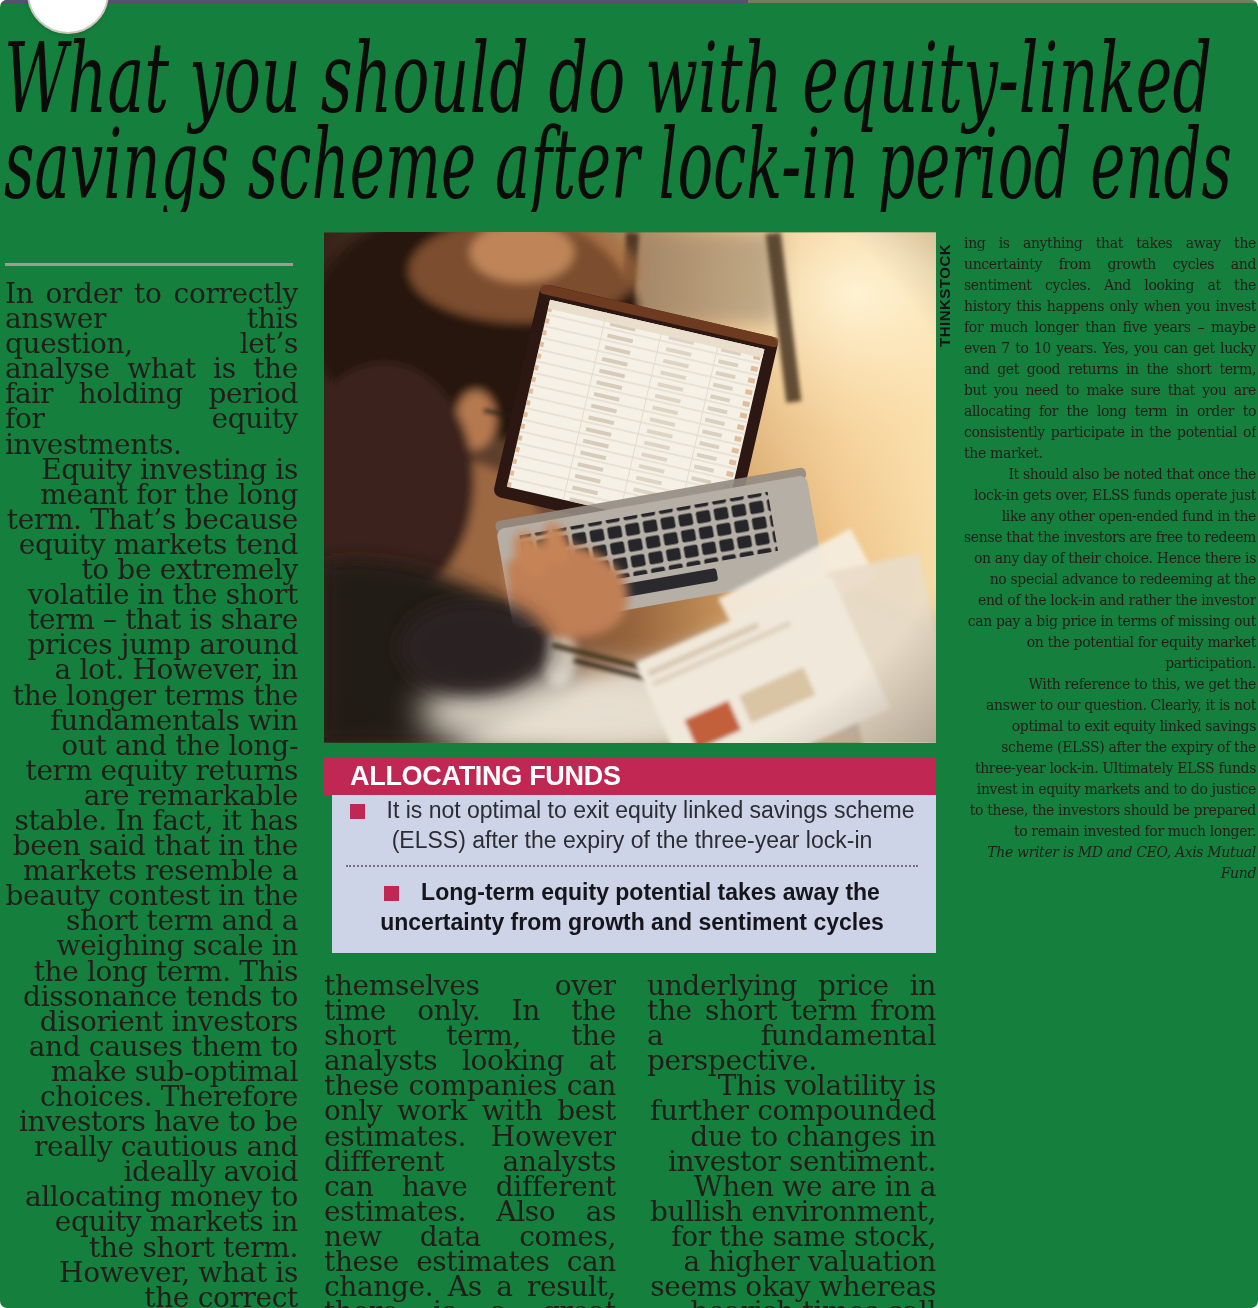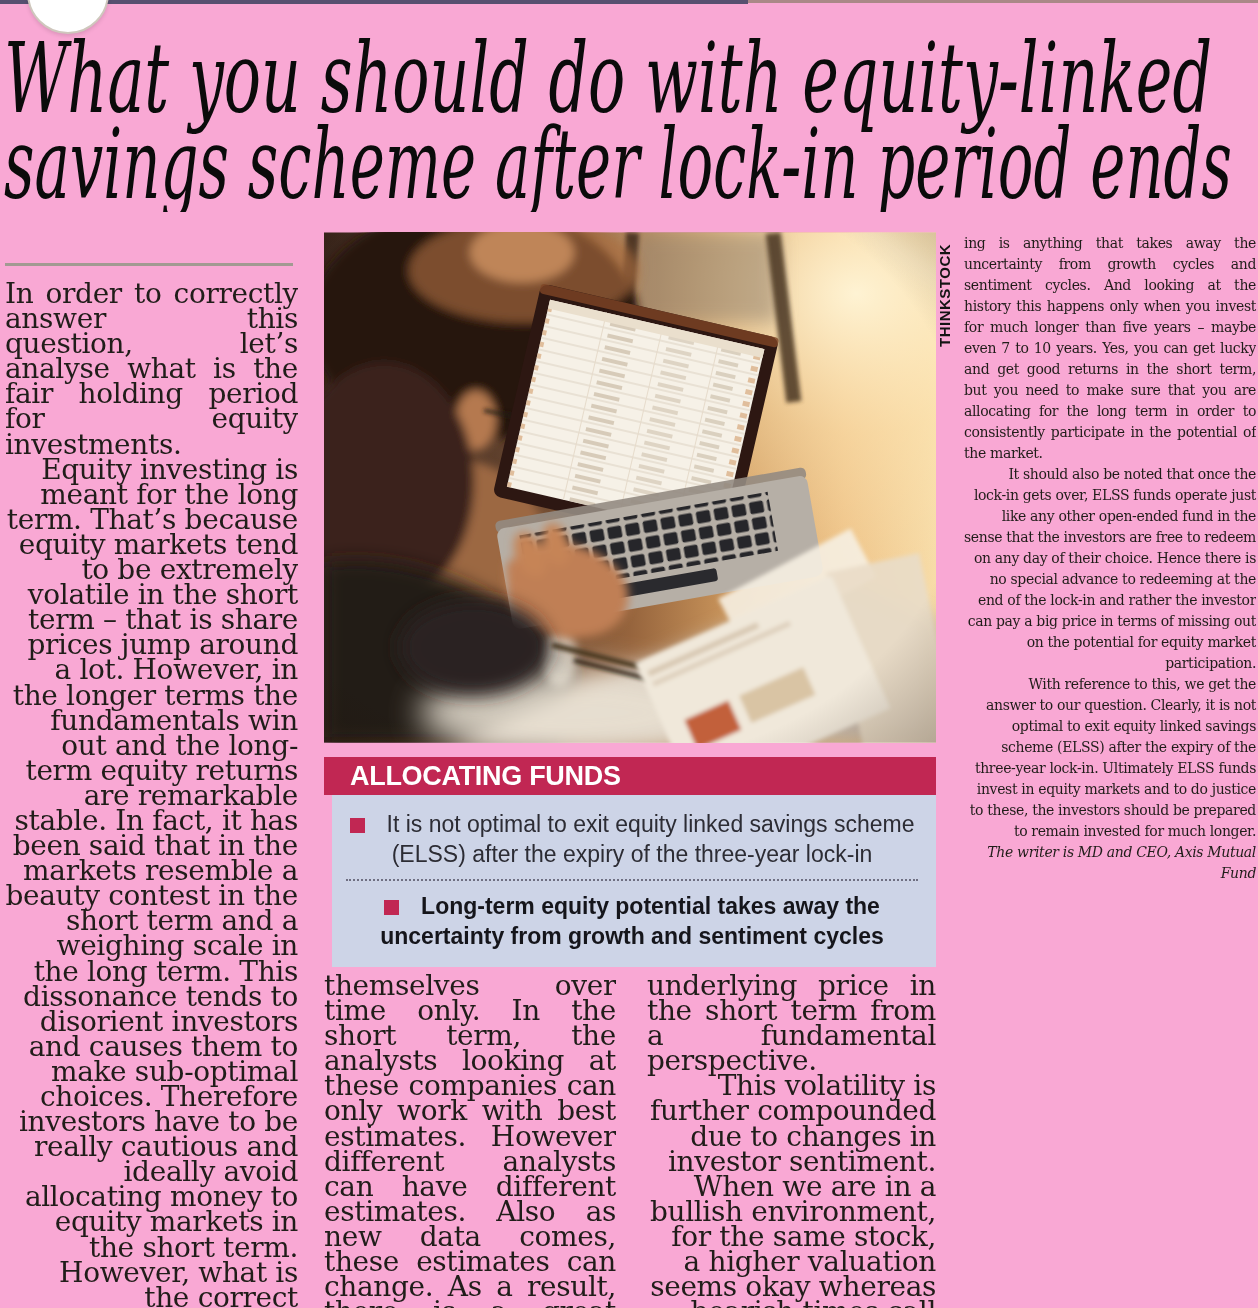--- a/index.html
+++ b/index.html
@@ -1,19 +1,20 @@
 <!DOCTYPE html>
 <html lang="en"><head>
 <meta charset="utf-8">
 <style>
   html,body{margin:0;padding:0;}
   .page{
     position:relative; width:1258px; height:1308px; overflow:hidden;
-    background:#f9a8d4;
+    background:#15803d;
     font-family:"DejaVu Serif", serif;
+    border-radius:7px;
   }
   
   .topbar-left{position:absolute;left:0;top:0;width:748px;height:4px;background:#575070;}
   .topbar-right{position:absolute;left:748px;top:0;width:510px;height:3px;background:#8f7e6d;opacity:.75;}
   .top-circle{position:absolute;left:27px;top:-48px;width:78px;height:78px;background:#ffffff;
     border:2px solid #cfc7bd;border-radius:50%;box-shadow:0 2px 4px rgba(0,0,0,.12);}
   
   .headline-svg{position:absolute;left:0;top:0;width:1258px;height:212px;}
   .headline-svg text{font-family:"DejaVu Serif", serif;font-style:italic;fill:#0b0b0b;}
   
@@ -41,21 +42,21 @@
     position:absolute;left:936px;top:233px;height:114px;width:18px;
     writing-mode:vertical-rl;transform:rotate(180deg);
     font-family:"Liberation Sans", sans-serif;font-weight:bold;font-size:15px;
     letter-spacing:.5px;color:#141414;text-align:left;
   }
   
   .infobox{position:absolute;left:324px;top:757px;width:612px;text-align:center;}
   .ib-header{height:38px;display:flex;align-items:center;padding-left:26px;
     background:#c12753;color:#ffffff;
     font-family:"Liberation Sans", sans-serif;font-weight:bold;font-size:27px;letter-spacing:-0.3px;}
-  .ib-body{background:#cdd4e7;padding:14px 18px 16px 14px;margin-left:8px;}
+  .ib-body{background:#cdd4e7;padding:0 18px 16px 14px;margin-left:8px;}
   .ib-item{font-family:"Liberation Sans", sans-serif;font-size:23px;line-height:30px;color:#2c2c34;}
   .ib-item .sq{display:inline-block;width:15px;height:15px;background:#c12753;
     margin-right:22px;vertical-align:baseline;position:relative;top:1px;}
   .ib-sep{border-bottom:2px dotted #6f6f82;margin:10px 0 10px 0;}
   .ib-item.bold{font-weight:bold;color:#15151b;}
 </style>
 </head>
 <body>
 
 <div class="page">

